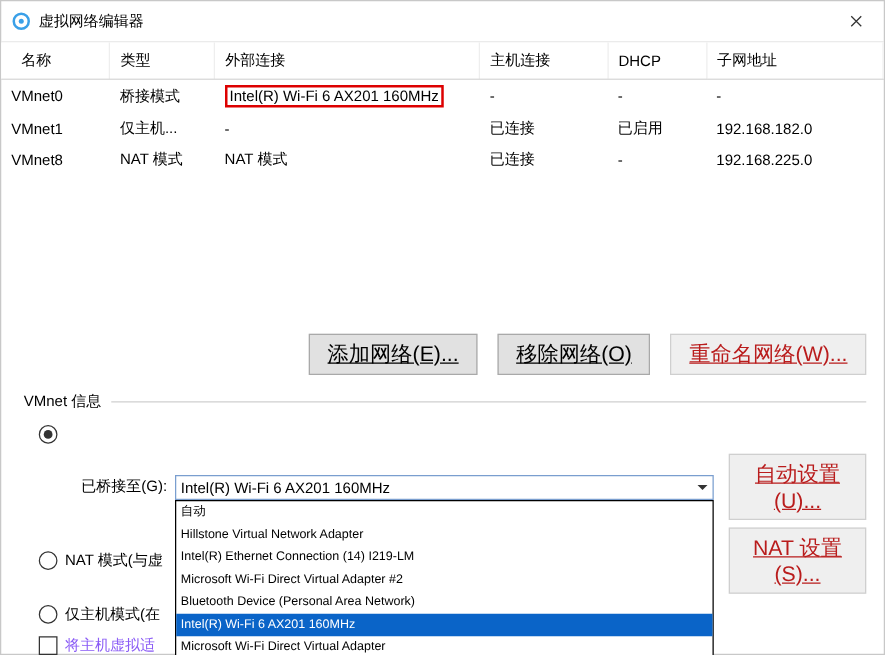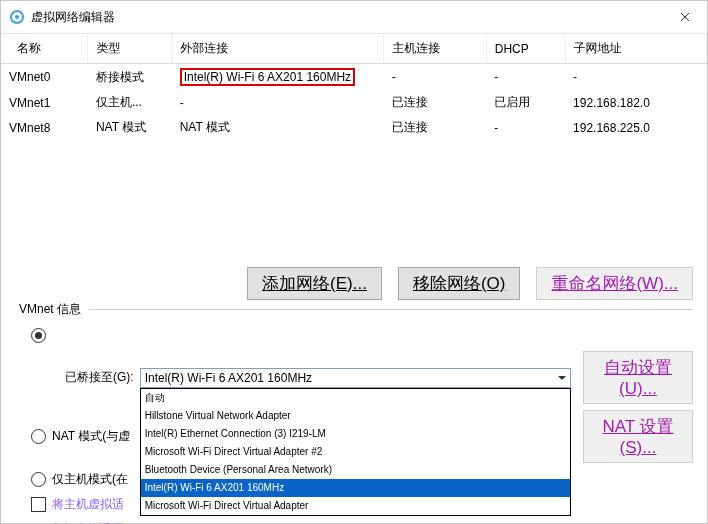--- a/index.html
+++ b/index.html
@@ -80,36 +80,37 @@
     border: 1px solid #a9a9a9;
     background: #e1e1e1;
     padding: 4px 14px;
     font-size: 17px;
     font-family: inherit;
     min-width: 100px;
     cursor: pointer;
     text-decoration: underline;
   }
   .btn[disabled] {
-    color: #a21caf;
+    color: #b91c1c;
     border-color: #cfcfcf;
     background: #efefef;
     cursor: default;
   }
   .section {
     position: absolute;
     top: 300px;
     left: 18px;
     right: 14px;
   }
   .section-header {
     display:flex;
     align-items:center;
     gap:8px;
     margin-bottom: 10px;
+    margin-top: 12px;
   }
   .section-header .line {
     flex:1;
     height:1px;
     background:#d0d0d0;
   }
   .formrow {
     display: flex;
     align-items: center;
     margin-bottom: 8px;
@@ -269,21 +270,21 @@
 
     <div class="formrow indent" style="margin-bottom:6px;">
       <span style="margin-right:6px;">已桥接至(G):</span>
       <div style="position:relative; flex:1;">
         <div class="combo">
           <span>Intel(R) Wi-Fi 6 AX201 160MHz</span>
         </div>
         <div class="dropdown" id="dropdown">
             <div class="opt">自动</div>
             <div class="opt">Hillstone Virtual Network Adapter</div>
-            <div class="opt">Intel(R) Ethernet Connection (3) I219-LM</div>
+            <div class="opt">Intel(R) Ethernet Connection (14) I219-LM</div>
             <div class="opt">Microsoft Wi-Fi Direct Virtual Adapter #2</div>
             <div class="opt">Bluetooth Device (Personal Area Network)</div>
             <div class="opt sel">Intel(R) Wi-Fi 6 AX201 160MHz</div>
             <div class="opt">Microsoft Wi-Fi Direct Virtual Adapter</div>
           </div>
       </div>
       <button class="btn side-btn" disabled="">自动设置(U)...</button>
     </div>
 
     <div class="formrow">

